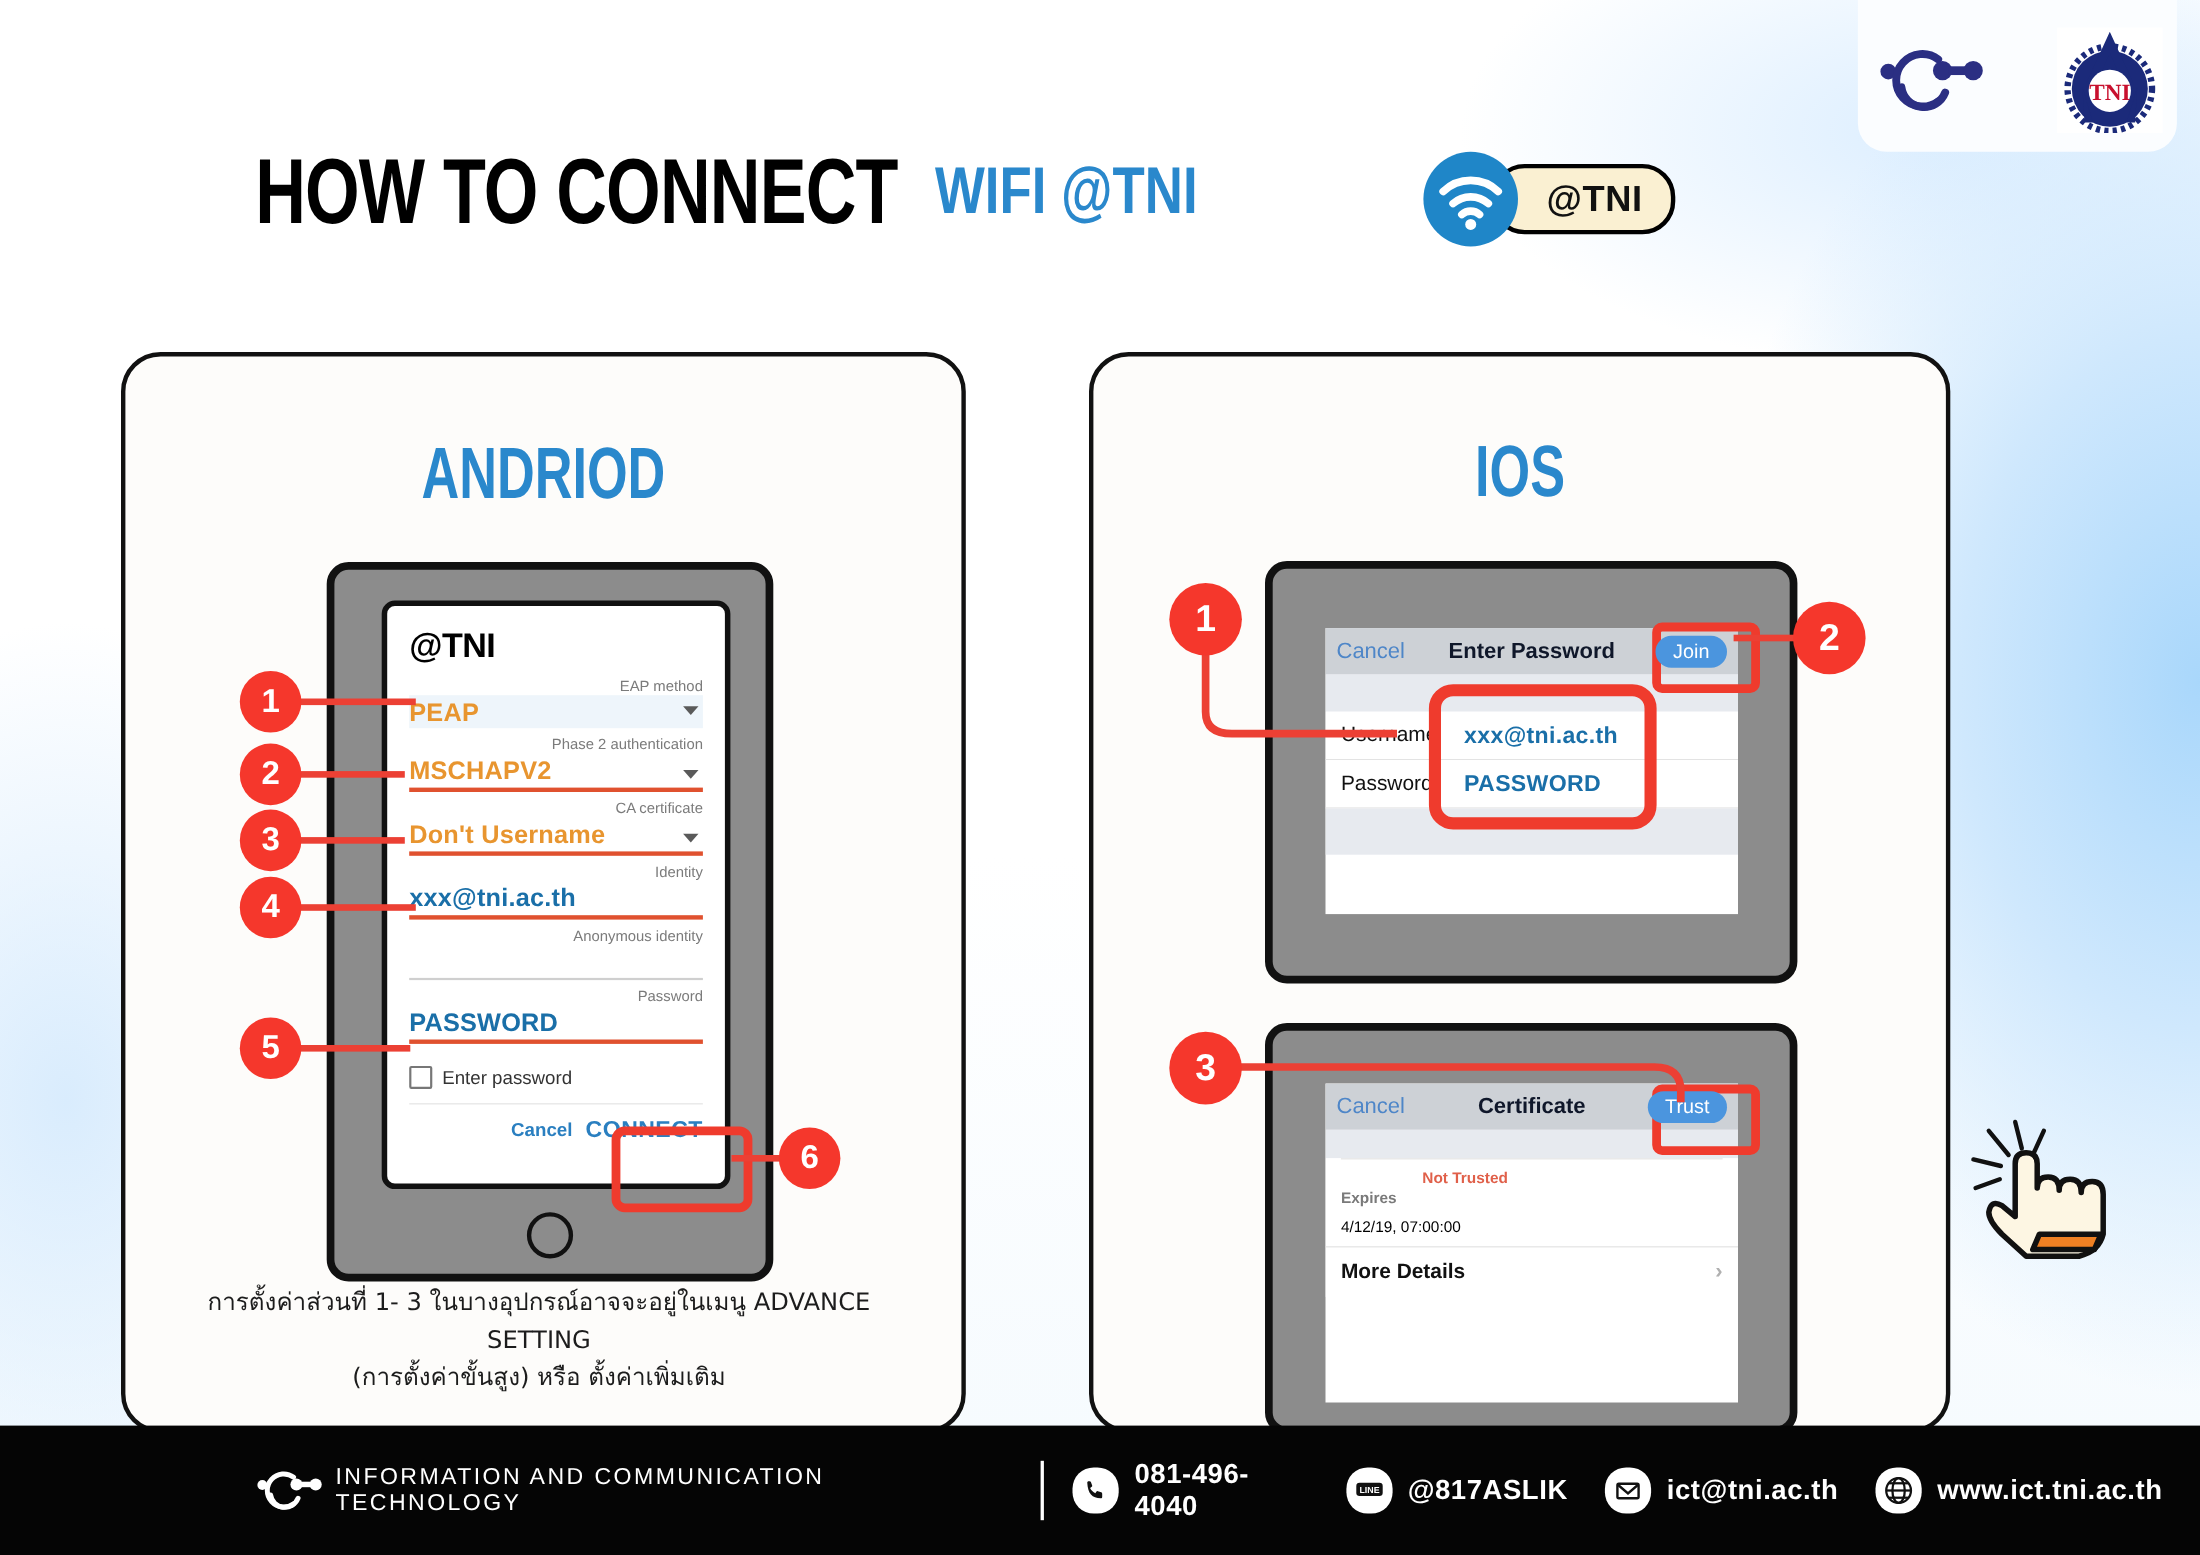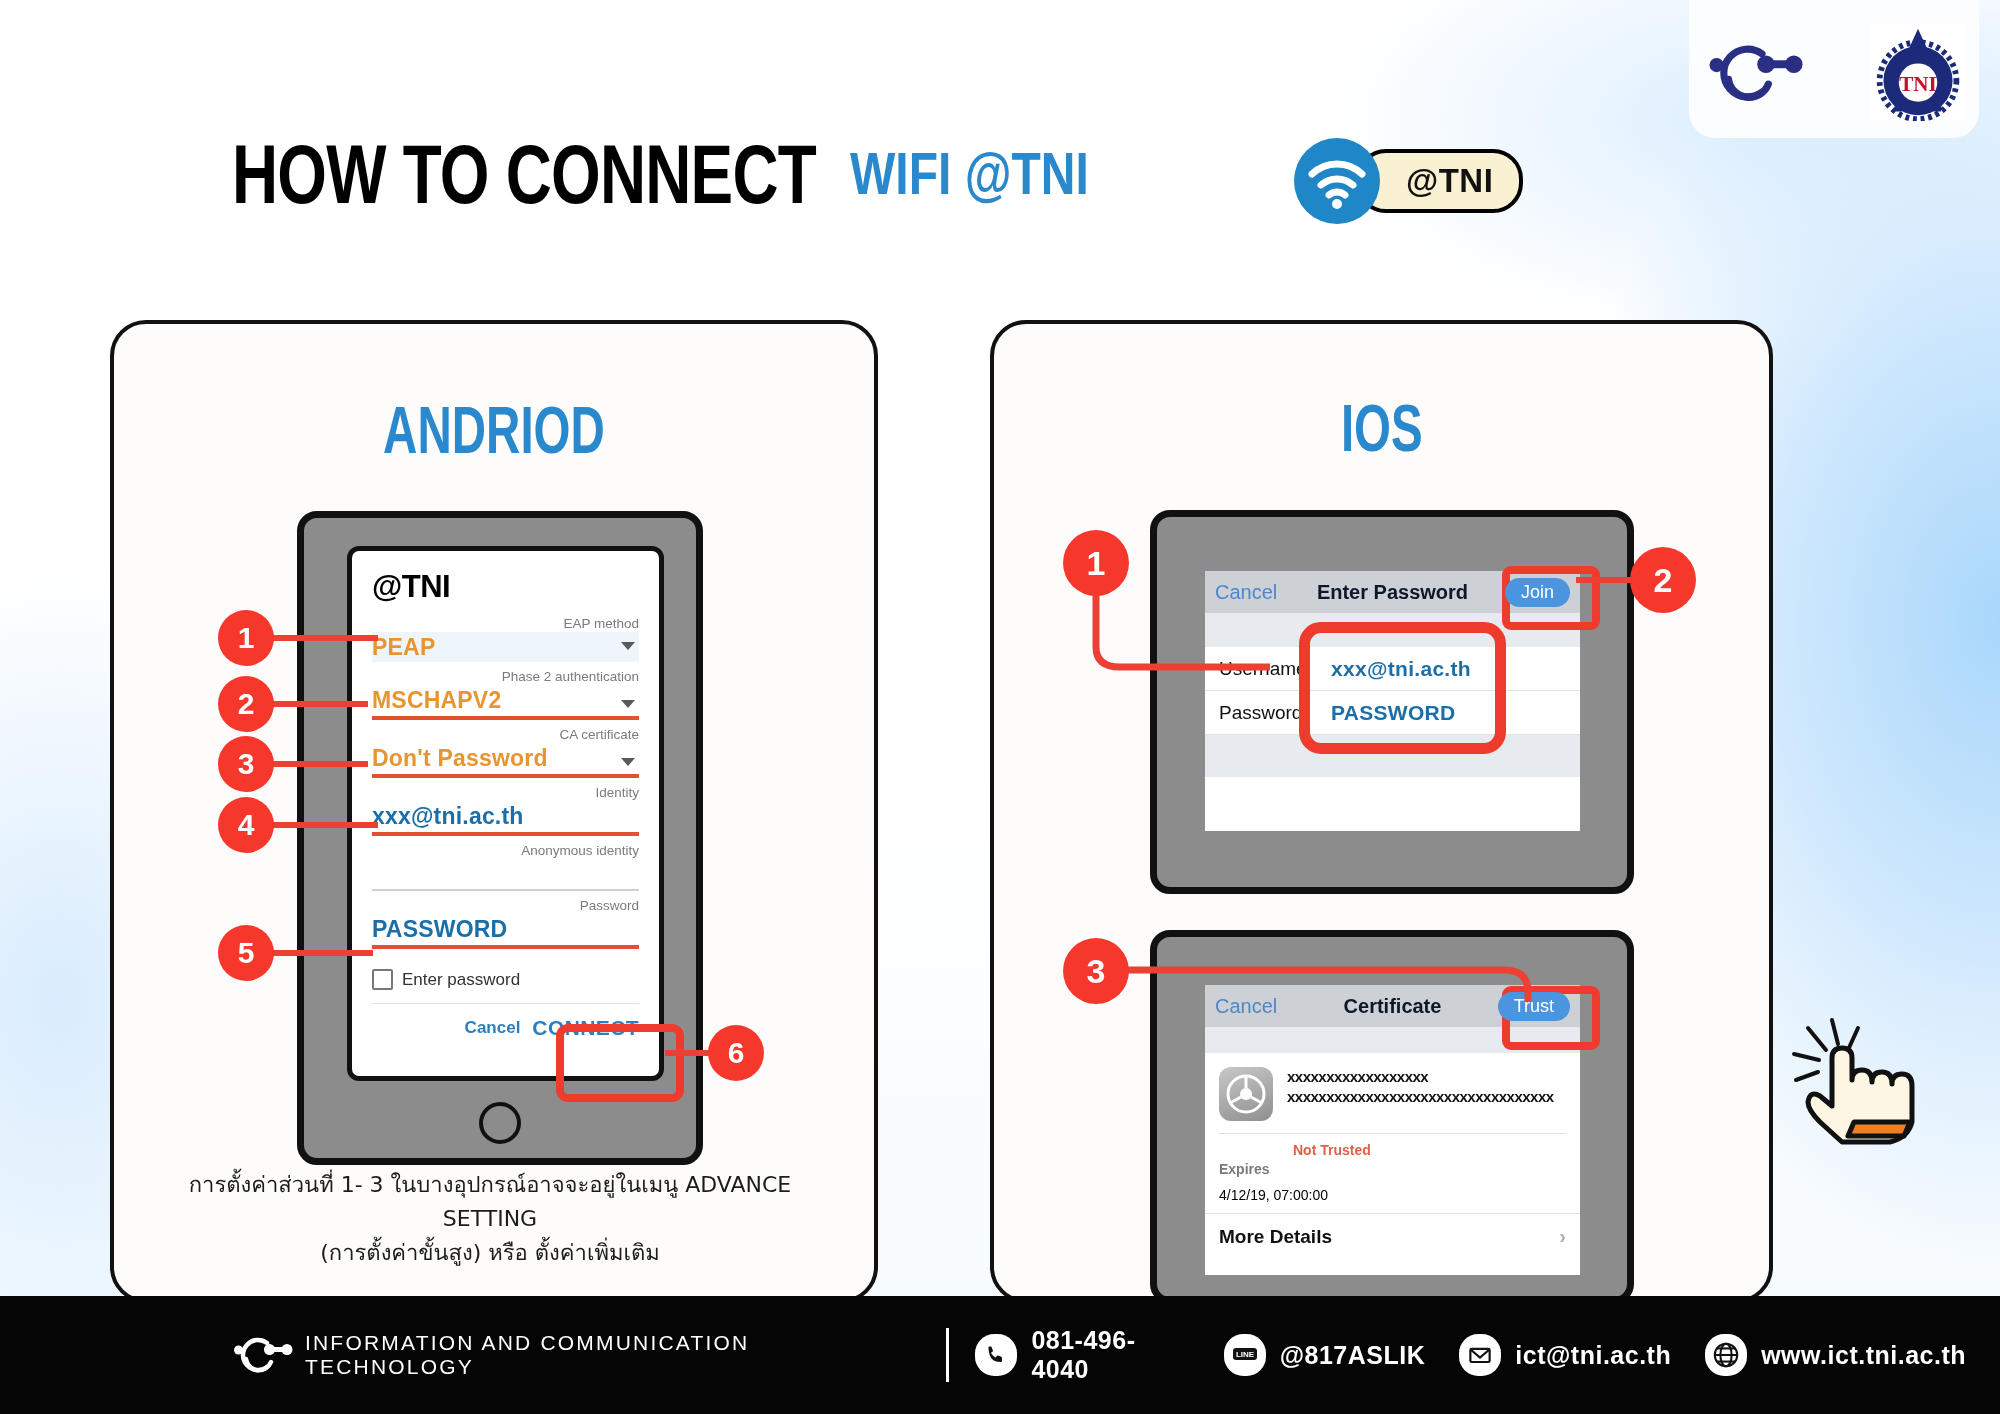--- a/index.html
+++ b/index.html
@@ -204,21 +204,21 @@
 
       <div class="fld">
         <div class="lab">Phase 2 authentication</div>
         <div class="val orange">MSCHAPV2</div>
         <div class="ul-red"></div>
         <div class="caret"></div>
       </div>
 
       <div class="fld">
         <div class="lab">CA certificate</div>
-        <div class="val orange">Don't Password</div>
+        <div class="val orange">Don't Username</div>
         <div class="ul-red"></div>
         <div class="caret"></div>
       </div>
 
       <div class="fld">
         <div class="lab">Identity</div>
         <div class="val blue">xxx@tni.ac.th</div>
         <div class="ul-red"></div>
       </div>
 
@@ -311,37 +311,20 @@
 
 <div class="phone" id="ios-phone2">
   <div class="phone-screen" id="ios-screen2">
     <div class="ios-nav">
       <div class="cancel">Cancel</div>
       <div class="ttl">Certificate</div>
       <div class="ios-btn">Trust</div>
     </div>
     <div class="ios-gap" style="height:26px"></div>
     <div class="cert-body">
-      <div class="cert-top">
-        <div class="cert-ico">
-          <svg viewBox="0 0 54 54" width="54" height="54">
-            <circle cx="27" cy="27" r="18" fill="none" stroke="#fff" stroke-width="3"></circle>
-            <circle cx="27" cy="27" r="6" fill="#fff"></circle>
-            <g stroke="#fff" stroke-width="3">
-              <line x1="27" y1="9" x2="27" y2="21"></line>
-              <line x1="11" y1="36" x2="22" y2="30"></line>
-              <line x1="43" y1="36" x2="32" y2="30"></line>
-            </g>
-          </svg>
-        </div>
-        <div>
-          <div class="cert-x">xxxxxxxxxxxxxxxxxx</div>
-          <div class="cert-x">xxxxxxxxxxxxxxxxxxxxxxxxxxxxxxxxxx</div>
-        </div>
-      </div>
       <div class="cert-div"></div>
       <div class="cert-nt">Not Trusted</div>
       <div class="cert-exp">
         <b>Expires</b>
         <span>4/12/19, 07:00:00</span>
       </div>
       <div class="cert-more">
         <span>More Details</span>
         <span class="chev">›</span>
       </div>

